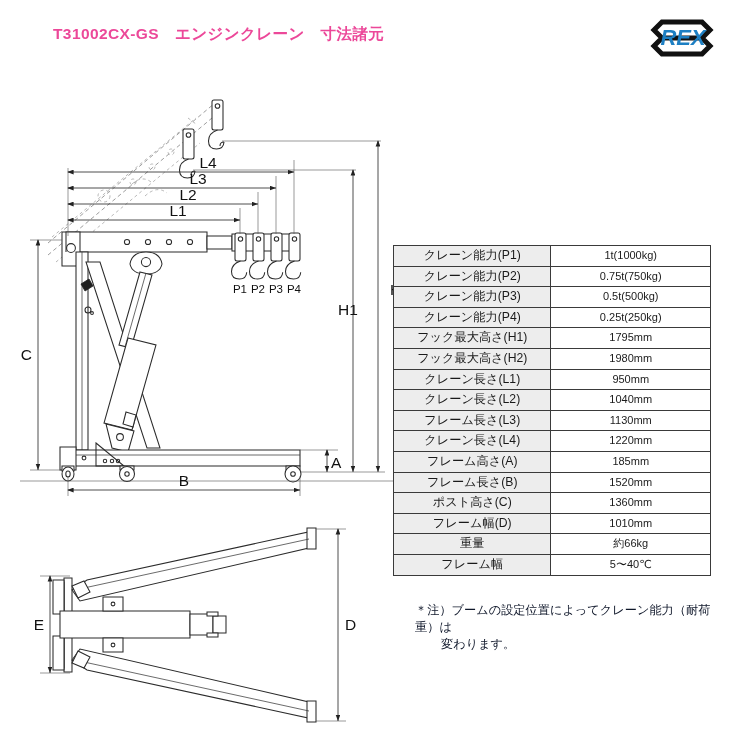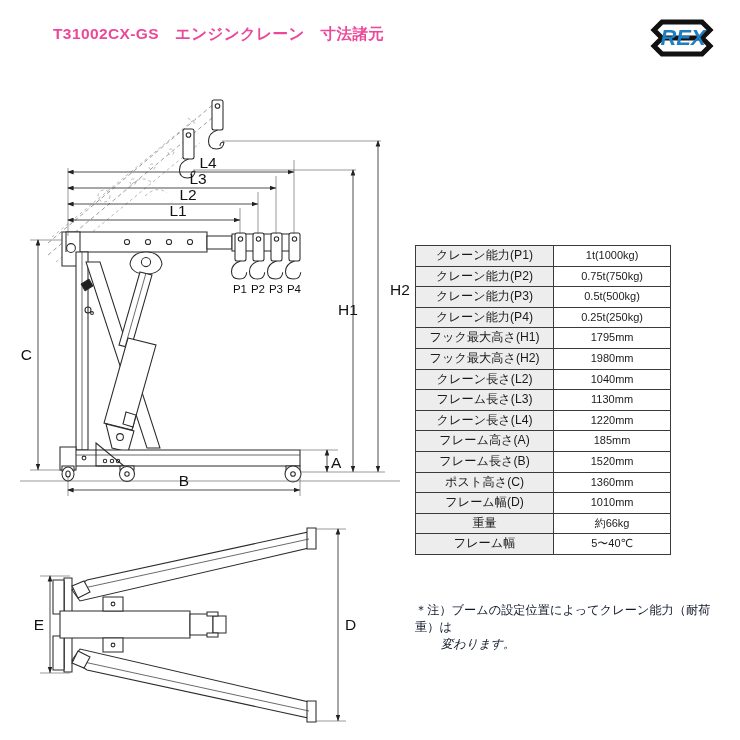--- a/index.html
+++ b/index.html
@@ -16,42 +16,42 @@
     font-size:15.5px;font-weight:bold;letter-spacing:.4px;
     white-space:pre;color:#ec4899;
   }
   .logo{position:absolute;right:14px;top:18px;width:86px;height:40px;}
 
   
   #drawing{position:absolute;left:0;top:0;width:740px;height:740px;}
 
   
   .spec-table{
-    position:absolute;left:415px;top:245px;
-    width:256px;border-collapse:collapse;
+    position:absolute;left:393px;top:245px;
+    width:318px;border-collapse:collapse;
     font-size:12.4px;
   }
   .spec-table td{
     border:1px solid #3a3a3a;
     height:19.6px;line-height:19.6px;padding:0 6px;
     white-space:nowrap;
   }
   .spec-table td.k{
     width:138px;background:#ededed;text-align:center;
     font-size:12.2px;
   }
   .spec-table td.v{
     width:140px;background:#ffffff;text-align:center;
     font-size:11px;
   }
   .note{
     position:absolute;left:415px;top:602px;width:300px;
     font-size:12.2px;line-height:17px;color:#0f172a;
   }
-  .note .l2{display:block;padding-left:26px;font-style:italic;}
+  .note .l2{display:block;padding-left:26px;}
 </style>
 </head>
 <body>
 
 <div id="page">
 
   <div class="title">T31002CX-GS　エンジンクレーン　寸法諸元</div>
 
   <svg class="logo" viewBox="0 0 86 40">
     <path d="M22 4 L62 4 L70 12 L62 20 L22 20 L14 12 Z
@@ -333,20 +333,24 @@
         </tr>
         <tr>
           <td class="k">フック最大高さ(H1)</td>
           <td class="v">1795mm</td>
         </tr>
         <tr>
           <td class="k">フック最大高さ(H2)</td>
           <td class="v">1980mm</td>
         </tr>
         <tr>
+          <td class="k">クレーン長さ(L1)</td>
+          <td class="v">950mm</td>
+        </tr>
+        <tr>
           <td class="k">クレーン長さ(L2)</td>
           <td class="v">1040mm</td>
         </tr>
         <tr>
           <td class="k">フレーム長さ(L3)</td>
           <td class="v">1130mm</td>
         </tr>
         <tr>
           <td class="k">クレーン長さ(L4)</td>
           <td class="v">1220mm</td>

